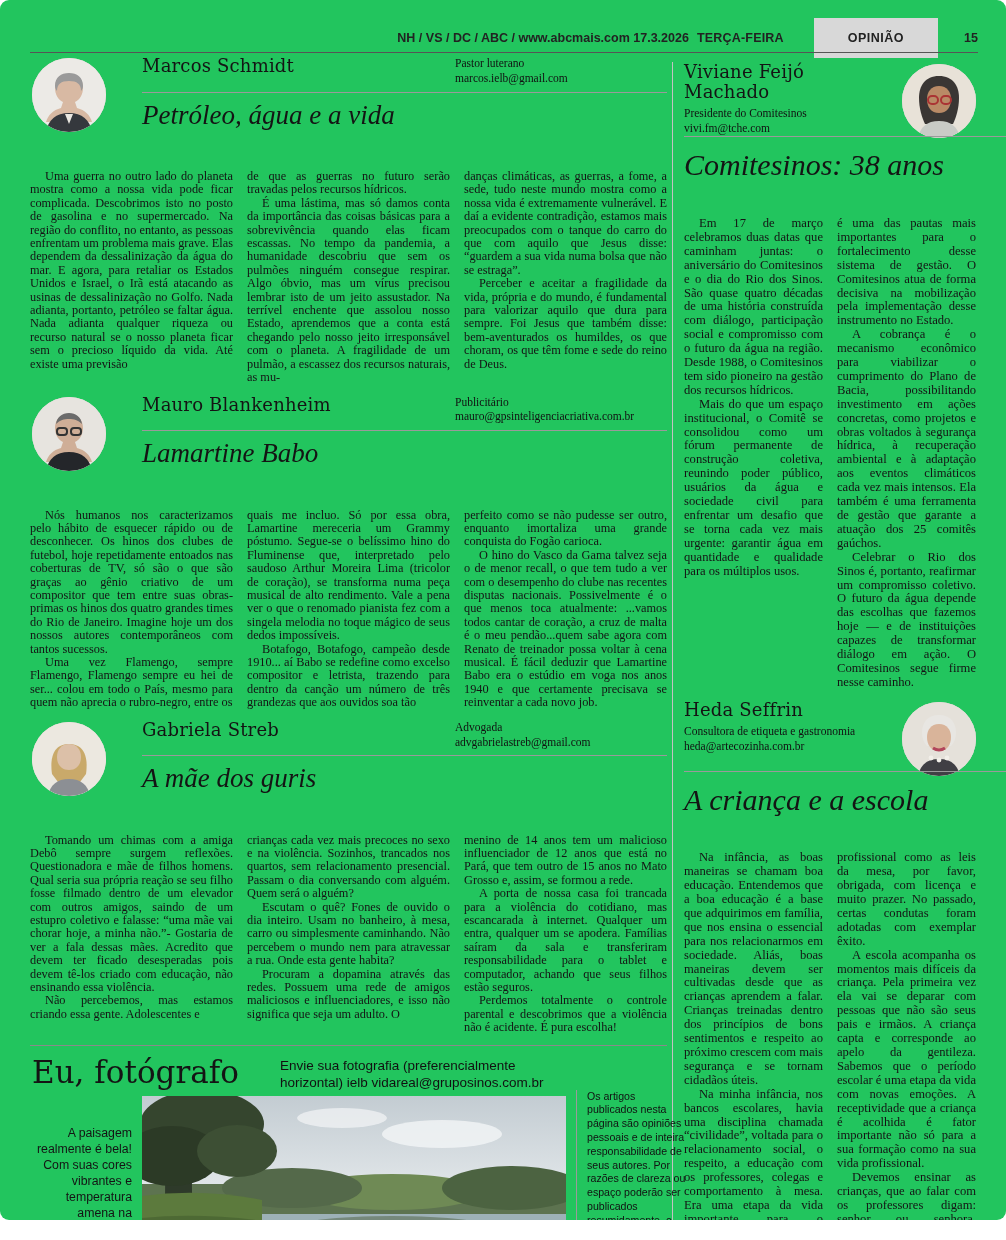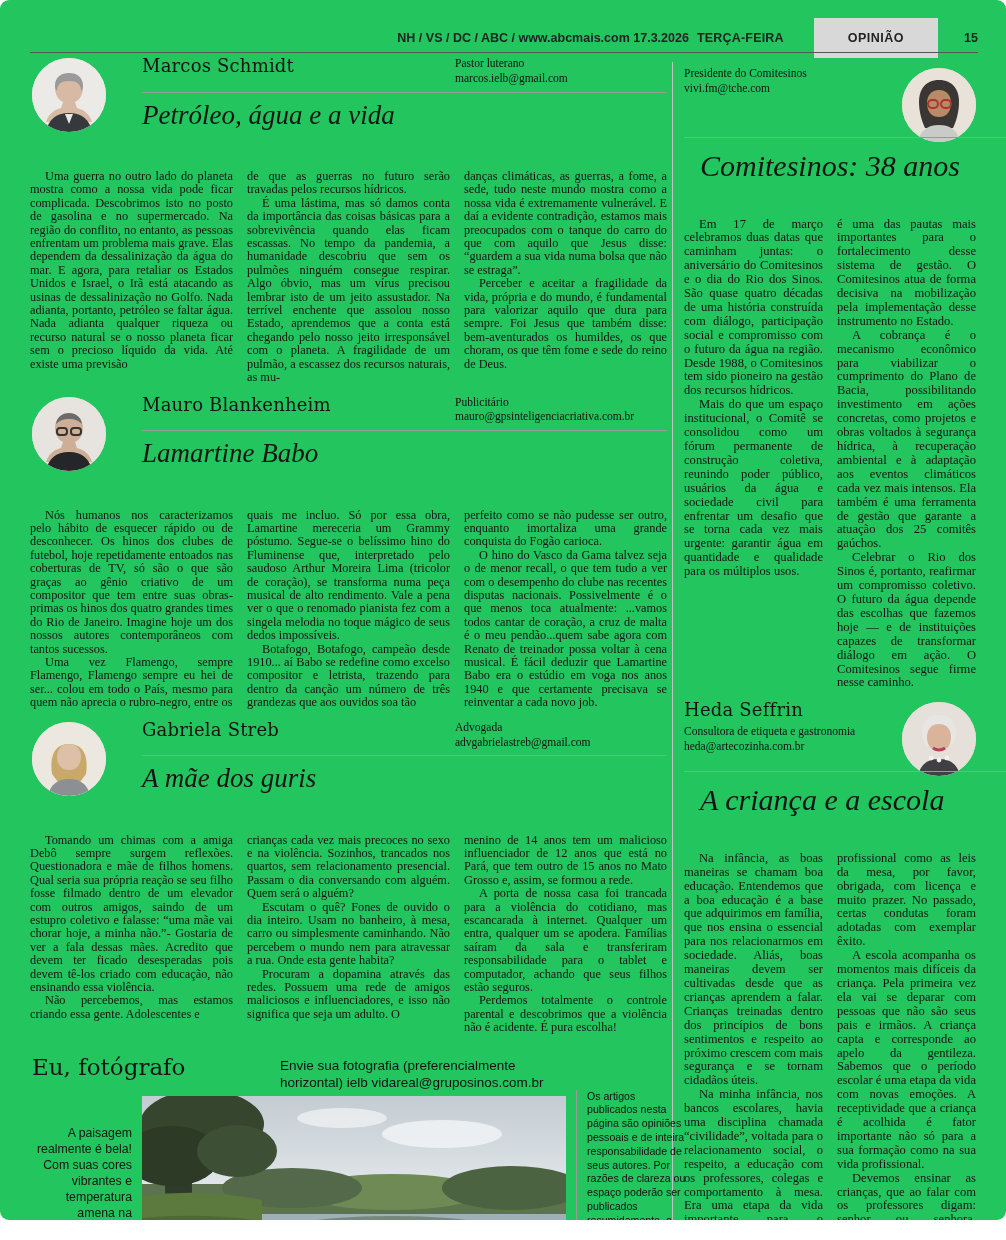--- a/index.html
+++ b/index.html
@@ -27,33 +27,33 @@
   .contact{width:212px;font-size:11.5px;line-height:1.3;color:#111;}
   .contact span{display:block;}
   .art-title{margin:8px 0 0 0;font-style:italic;font-weight:500;font-size:27px;line-height:1.05;
              font-family:"Liberation Serif",serif;}
   
   .art-head.right{padding-left:0;padding-right:84px;min-height:70px;}
   .art-head.right .avatar{left:auto;right:0;}
   .art-head.right .head-row{display:block;border-bottom:none;padding-bottom:0;}
   .art-head.right .contact{width:auto;margin-top:4px;}
   .art-head.right .rule-full{position:absolute;left:0;right:-84px;bottom:-2px;height:1px;background:#9a9a9a;}
-  .art-title-right{margin:14px 0 12px 16px;font-style:italic;font-weight:500;font-size:30px;line-height:1.05;}
+  .art-title-right{margin:14px 0 12px 0;font-style:italic;font-weight:500;font-size:30px;line-height:1.05;}
   
   .cols{display:flex;gap:14px;text-align:justify;margin-top:36px;}
   .cols .col{flex:1;}
   .cols p{margin:0;}
   .cols3{font-size:12.3px;line-height:13.4px;margin-bottom:10px;}
   .cols2{font-size:12.6px;line-height:13.9px;margin-bottom:10px;}
   .cols p.ind{text-indent:15px;}
   .cols p{hyphens:auto;-webkit-hyphens:auto;}
   
   .footer{position:relative;height:288px;border-top:1px solid #8a8a8a;margin-top:8px;}
   .f-title{position:absolute;left:2px;top:8px;margin:0;font-family:"DejaVu Serif",serif;
-           font-weight:500;font-size:23px;}
+           font-weight:500;font-size:31px;}
   .f-instr{position:absolute;left:250px;top:12px;width:300px;font-family:"Liberation Sans",sans-serif;
            font-size:13.5px;line-height:1.25;color:#111;}
   .f-caption{position:absolute;left:0;top:80px;width:102px;text-align:right;
              font-family:"Liberation Sans",sans-serif;font-size:12.3px;line-height:1.3;}
   .f-credit{margin-top:12px;font-weight:bold;}
   .f-place{font-style:italic;font-weight:normal;}
   .f-photo{position:absolute;left:112px;top:50px;width:424px;height:230px;display:block;}
   .f-vrule{position:absolute;left:546px;top:44px;width:1px;height:238px;background:#9a9a9a;}
   .f-disc{position:absolute;left:557px;top:44px;width:100px;font-family:"Liberation Sans",sans-serif;
           font-size:10.6px;line-height:1.3;color:#111;}
@@ -256,20 +256,21 @@
               <circle cx="37" cy="37" r="37" fill="#e8e2d8"></circle>
               <path d="M37 12c-14 0-20 10-20 22 0 10 3 20 6 26h28c3-6 6-16 6-26 0-12-6-22-20-22z" fill="#3a3634"></path>
               <path d="M37 22c-8 0-12 6-12 13 0 8 4 14 12 14s12-6 12-14c0-7-4-13-12-13z" fill="#b98a66"></path>
               <rect x="26" y="32" width="10" height="8" rx="4" fill="none" stroke="#a33" stroke-width="2"></rect>
               <rect x="39" y="32" width="10" height="8" rx="4" fill="none" stroke="#a33" stroke-width="2"></rect>
               <path d="M16 74c2-11 9-17 21-17s19 6 21 17z" fill="#c9cbc6"></path>
             </svg>
         </span>
         <div class="head-main">
           <div class="head-row">
+            <h2 class="author">Viviane Feijó Machado</h2>
             <div class="contact">
               <span>Presidente do Comitesinos</span>
               <span>vivi.fm@tche.com</span>
             </div>
           </div>
         </div>
         <div class="rule-full"></div>
       </div>
       <h1 class="art-title-right">Comitesinos: 38 anos</h1>
       <div class="cols cols2">

